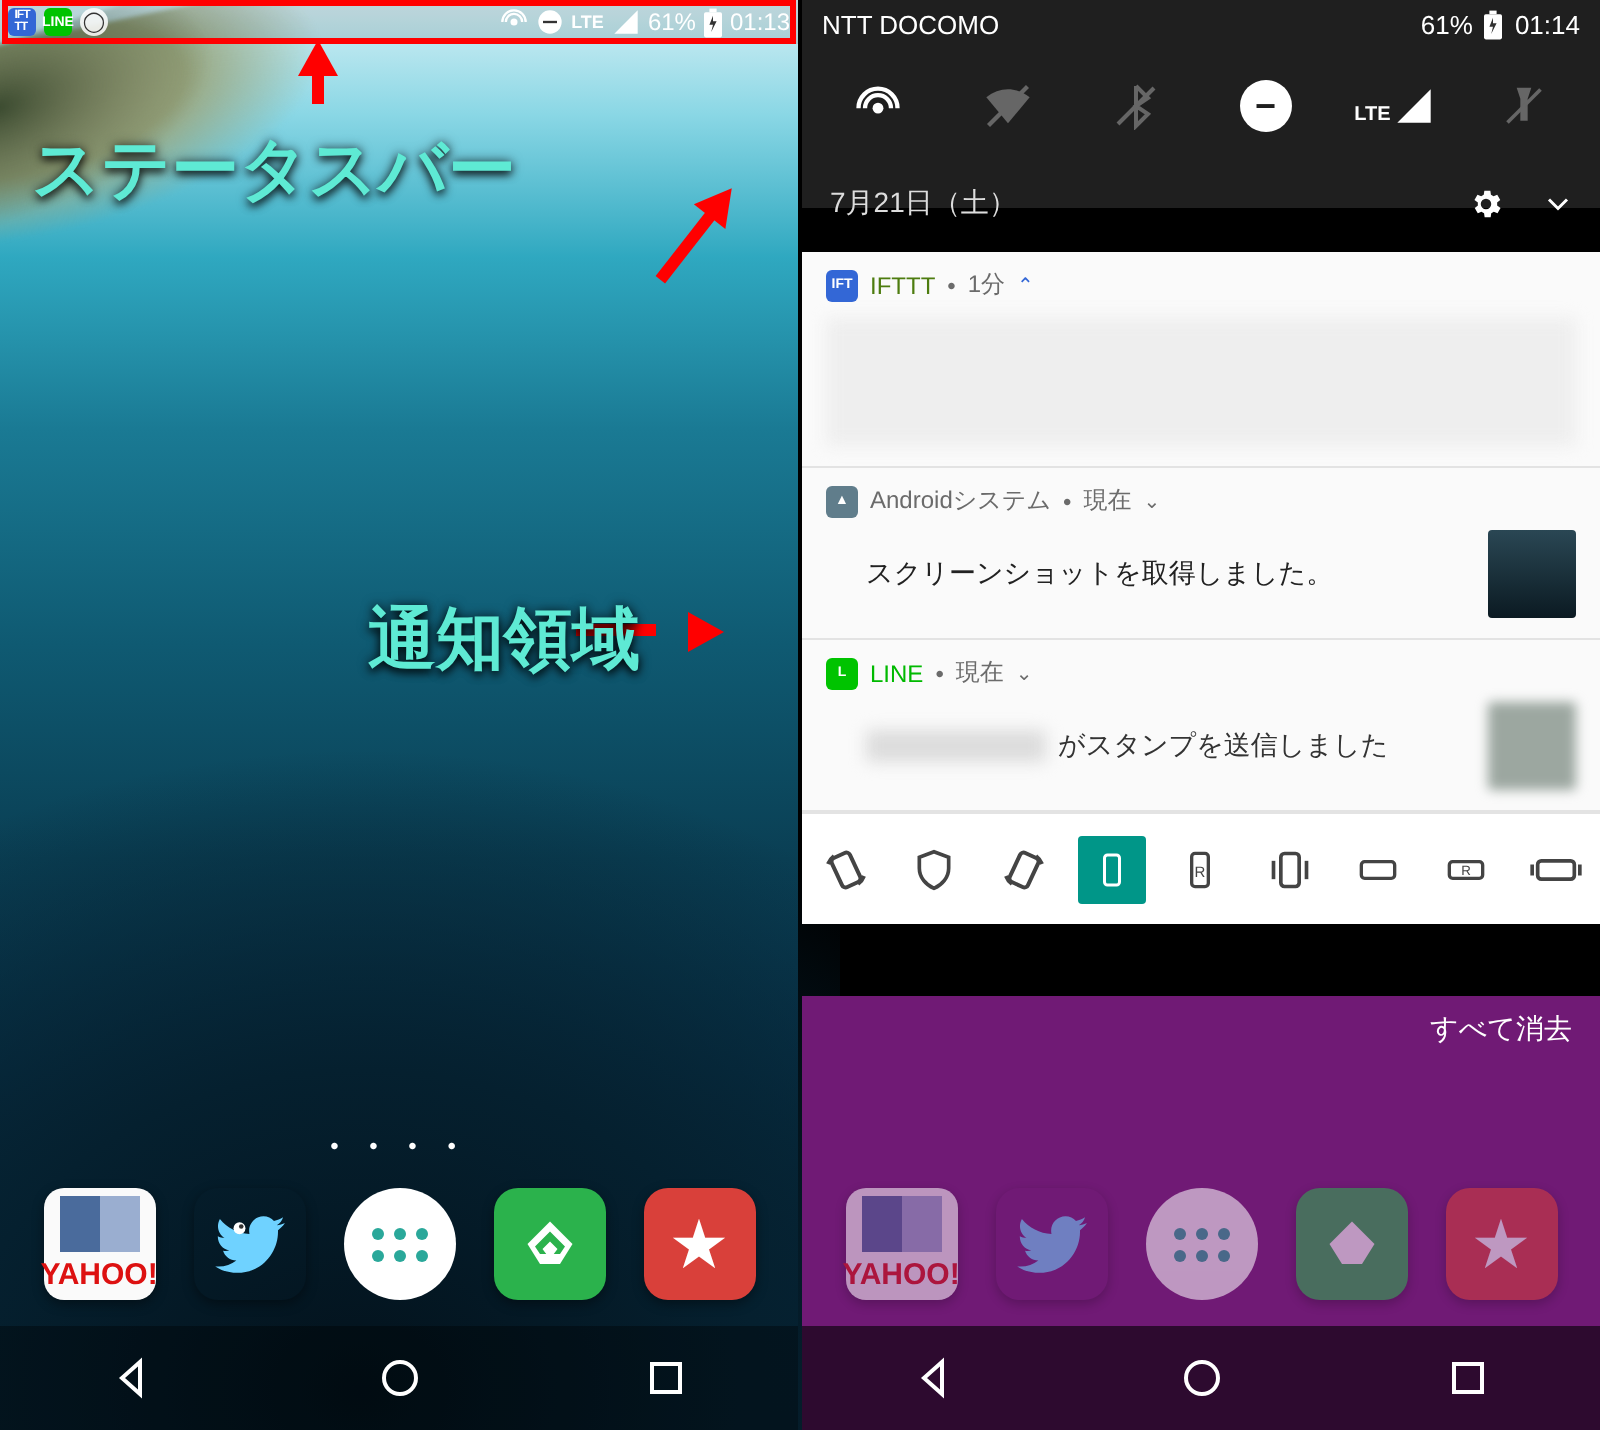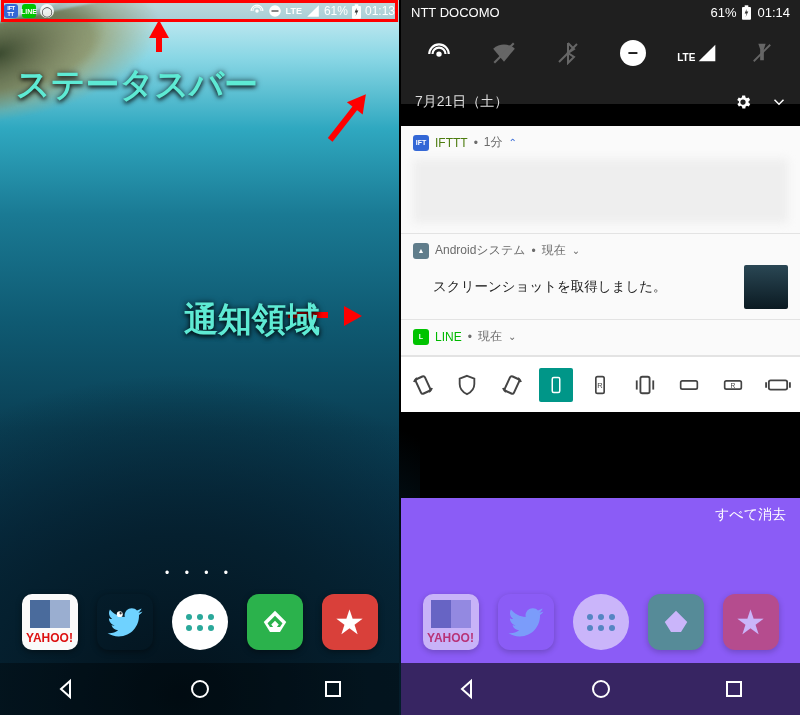--- a/index.html
+++ b/index.html
@@ -72,21 +72,21 @@
   .arrow-right { position:absolute; width:0; height:0; }
   .arrow-right .head { width:0; height:0; border-top:10px solid transparent; border-bottom:10px solid transparent; border-left:18px solid #ff0000; }
   .arrow-right .shaft { position:absolute; right:16px; top:6px; width:40px; height:6px; background:#ff0000; }
   .arr-2 { left: 344px; top: 306px; }
 
   .page-dots { position: absolute; left: 0; right: 0; bottom: 135px; text-align: center; color: #fff; font-size: 12px; letter-spacing: 6px; }
   .dock { position: absolute; left: 0; right: 0; bottom: 55px; height: 76px; display: flex; justify-content: space-around; align-items: center; padding: 0 12px; }
   .app-icon { width: 56px; height: 56px; border-radius: 12px; display: flex; align-items: center; justify-content: center; font-size: 22px; color: #fff; box-shadow: 0 2px 6px rgba(0,0,0,0.4); }
   .yahoo { background: #fafafa; border-radius: 10px; flex-direction: column; }
   .yahoo .bar { width: 40px; height: 28px; background: linear-gradient(90deg,#4a6b9c 0 50%, #9aaed0 50% 100%); margin-bottom:3px; }
-  .yahoo .txt { font-size:12px; font-weight:700; color:#d11; }
+  .yahoo .txt { font-size:15px; font-weight:700; color:#d11; }
   .twitter { background: transparent; }
   .twitter svg { width: 56px; height: 56px; }
   .drawer { width: 56px; height: 56px; border-radius: 50%; background: #fff; display:flex; align-items:center; justify-content:center; }
   .dots6 { display:grid; grid-template-columns: repeat(3, 6px); grid-template-rows: repeat(2, 6px); gap: 5px; }
   .dots6 div { width:6px; height:6px; border-radius:50%; background:#2aa89a; }
   .feedly { background: #2bb24c; border-radius: 12px; display:flex; align-items:center; justify-content:center; }
   .feedly svg { width:30px; height:30px; }
   .wunder { background: #d9403a; border-radius: 12px; font-size:34px; font-weight:300; }
 
   .navbar { position: absolute; left: 0; right: 0; bottom: 0; height: 52px; background: rgba(0,0,0,0.35); display: flex; justify-content: space-around; align-items: center; }
@@ -114,21 +114,21 @@
   .blur-inline { display:inline-block; height:16px; background:#dcdcdc; filter: blur(4px); border-radius:2px; }
   .notif-body { margin-top:6px; font-size:13.5px; color:#333; line-height:1.45; display:flex; gap:10px; align-items:center; }
   .notif-body .txt { flex:1;margin-left:20px; }
   .notif-thumb { width:44px; height:44px; background: linear-gradient(180deg,#2a4754 0%, #0b1a22 100%); border-radius:2px; }
   .notif-thumb2 { width:44px; height:44px; background: #9ca7a0; filter: blur(3px); border-radius:2px; }
 
   .rot-row { background:#fff; height:56px; display:flex; justify-content:space-around; align-items:center; border-top:1px solid #e3e3e3; }
   .rot-btn { width:34px; height:34px; display:flex; align-items:center; justify-content:center; color:#444; }
   .rot-btn.sel { background:#009688; color:#fff; border-radius:2px; padding: 8px; }
 
-  .right-lower-dark { position:absolute; left:0; right:0; top:498px; bottom:0; background:#8b5cf6; }
+  .right-lower-dark { position:absolute; left:0; right:0; top:498px; bottom:0; background:#701a75; }
   .clear-all { position:absolute; top:8px; right:14px; color:#fff; font-size:14px; }
   .right-dock { position:absolute; left:0; right:0; bottom:55px; height:76px; }
 
   svg { display:block; }
 </style>
 </head>
 <body>
 
 <div class="canvas">
 
@@ -347,20 +347,27 @@
       </div>
 
       <div class="notif-card">
         <div class="notif-head">
           <span class="app-mini" style="background:#00c300">L</span>
           <span style="color:#00b900">LINE</span>
           <span>•</span>
           <span>現在</span>
           <span class="caret">⌄</span>
         </div>
+        <div class="notif-body">
+          <div class="txt" style="display:flex; align-items:center; gap:6px;">
+            <span class="blur-inline" style="width:90px"></span>
+            <span>がスタンプを送信しました</span>
+          </div>
+          <div class="notif-thumb2"></div>
+        </div>
       </div>
 
       <div class="rot-row">
         <div class="rot-btn">
             <svg width="24" height="24" viewBox="0 0 24 24">
               <rect x="7" y="4" width="10" height="16" rx="2" transform="rotate(-25 12 12)" fill="none" stroke="#444" stroke-width="2"></rect>
               <path d="M3 9a9 9 0 0 1 3-4M21 15a9 9 0 0 1-3 4" stroke="#444" fill="none" stroke-width="2"></path>
             </svg>
           </div>
         <div class="rot-btn">

